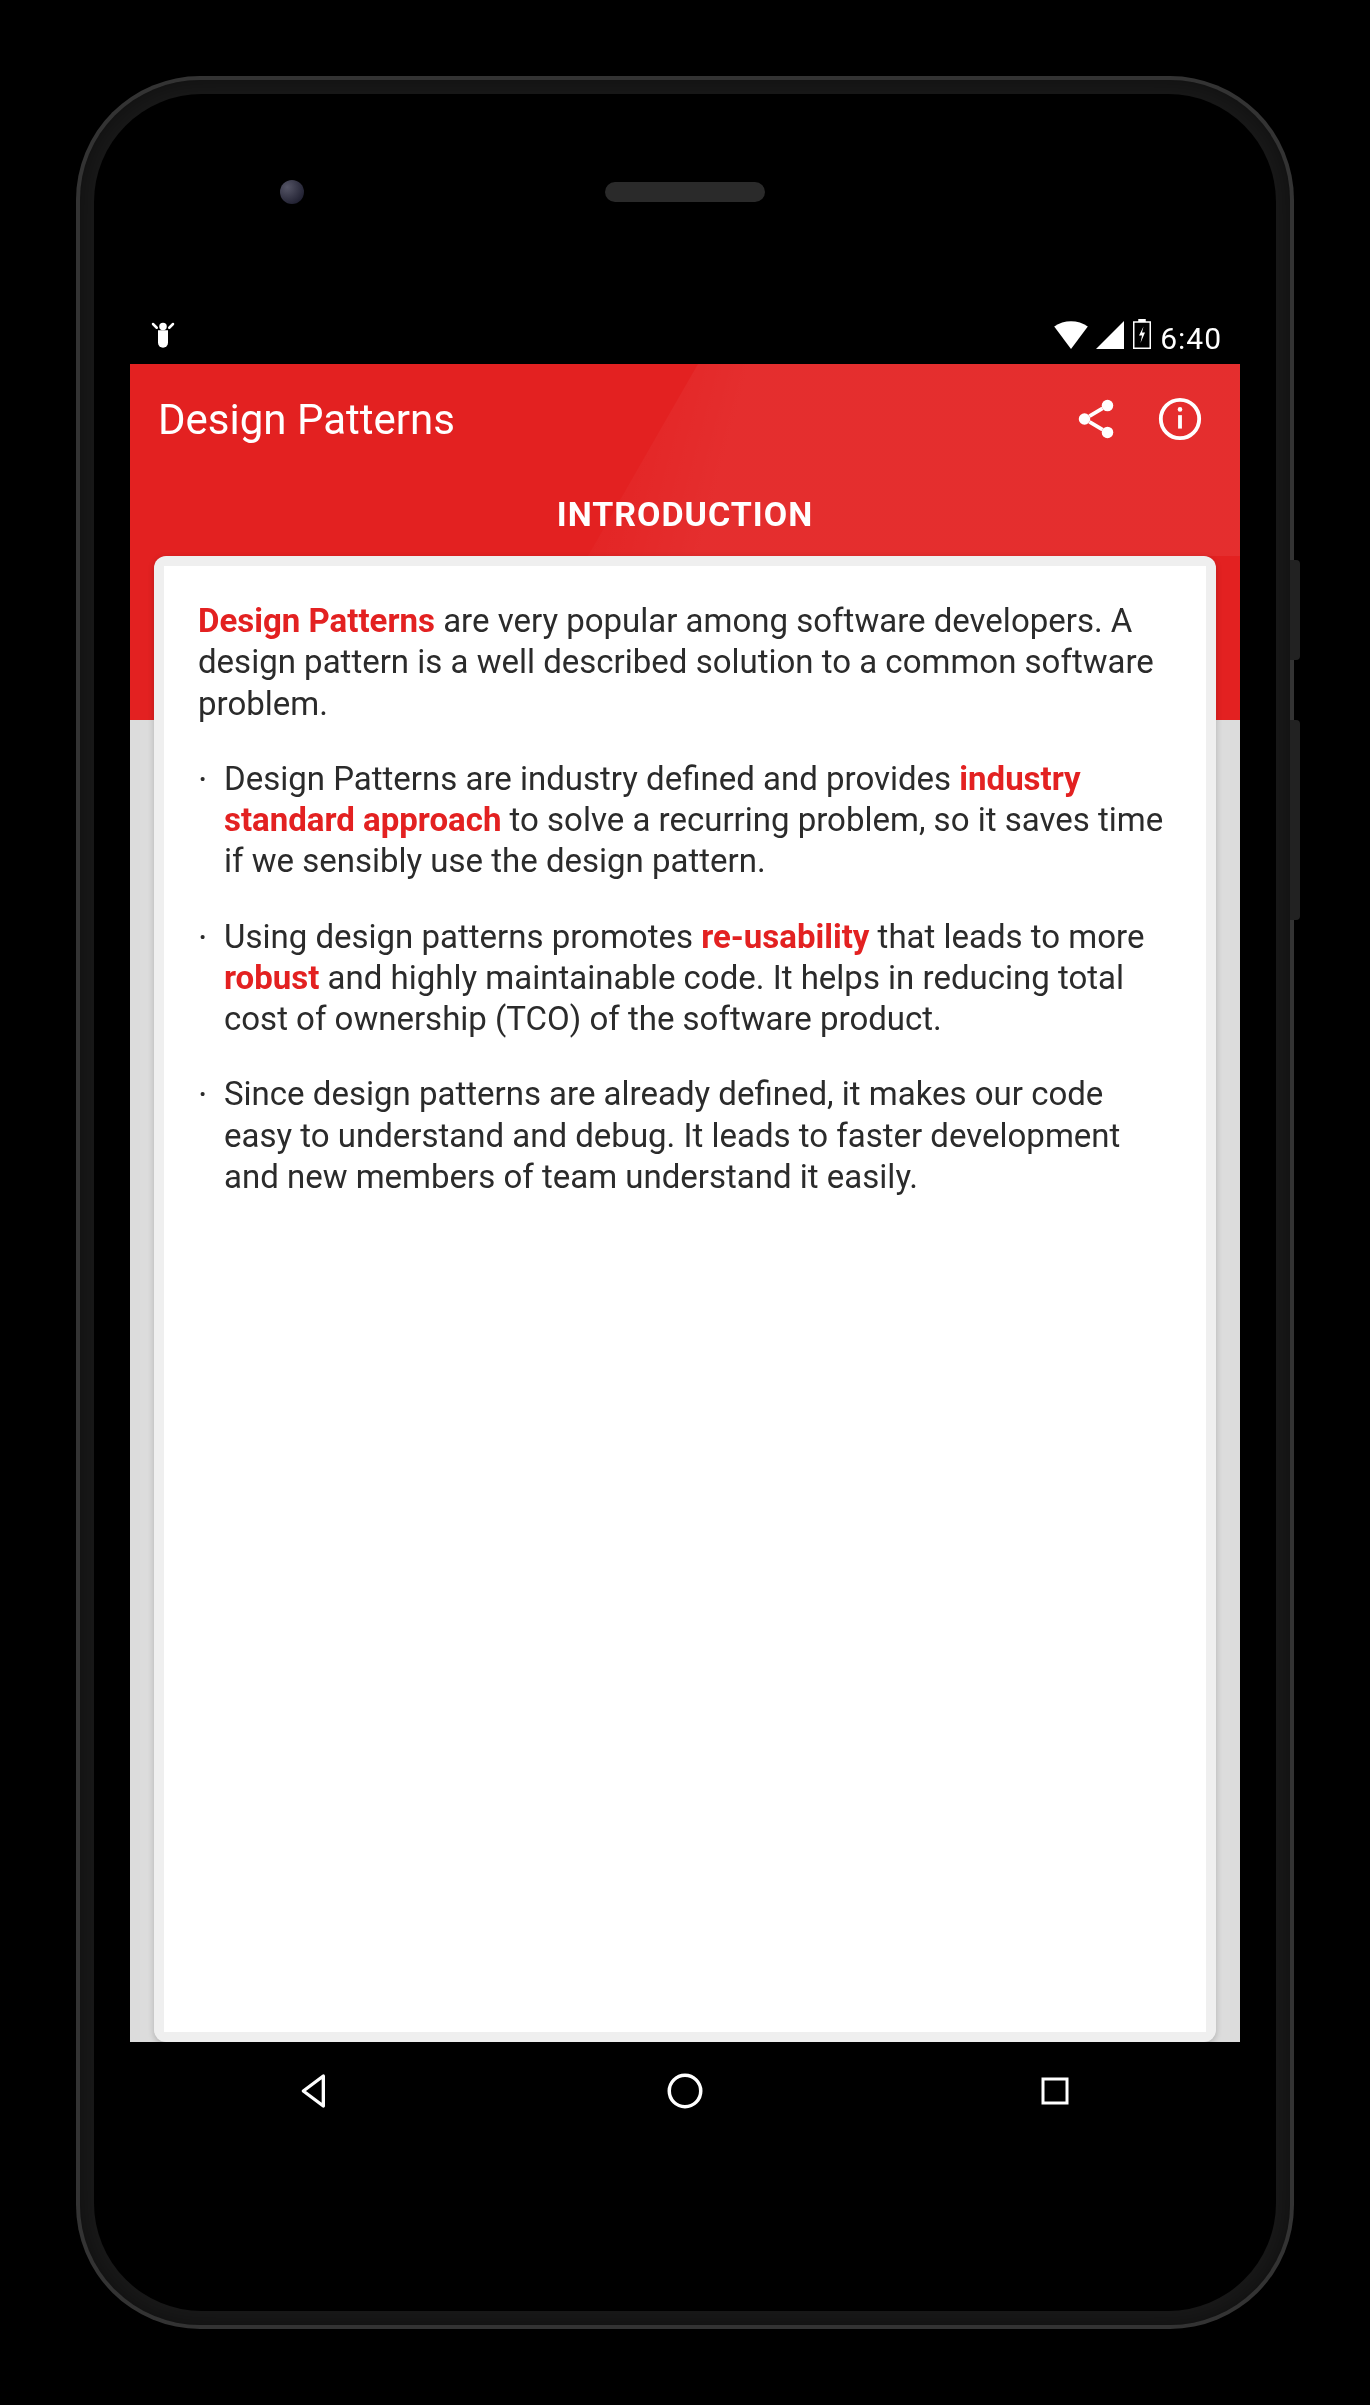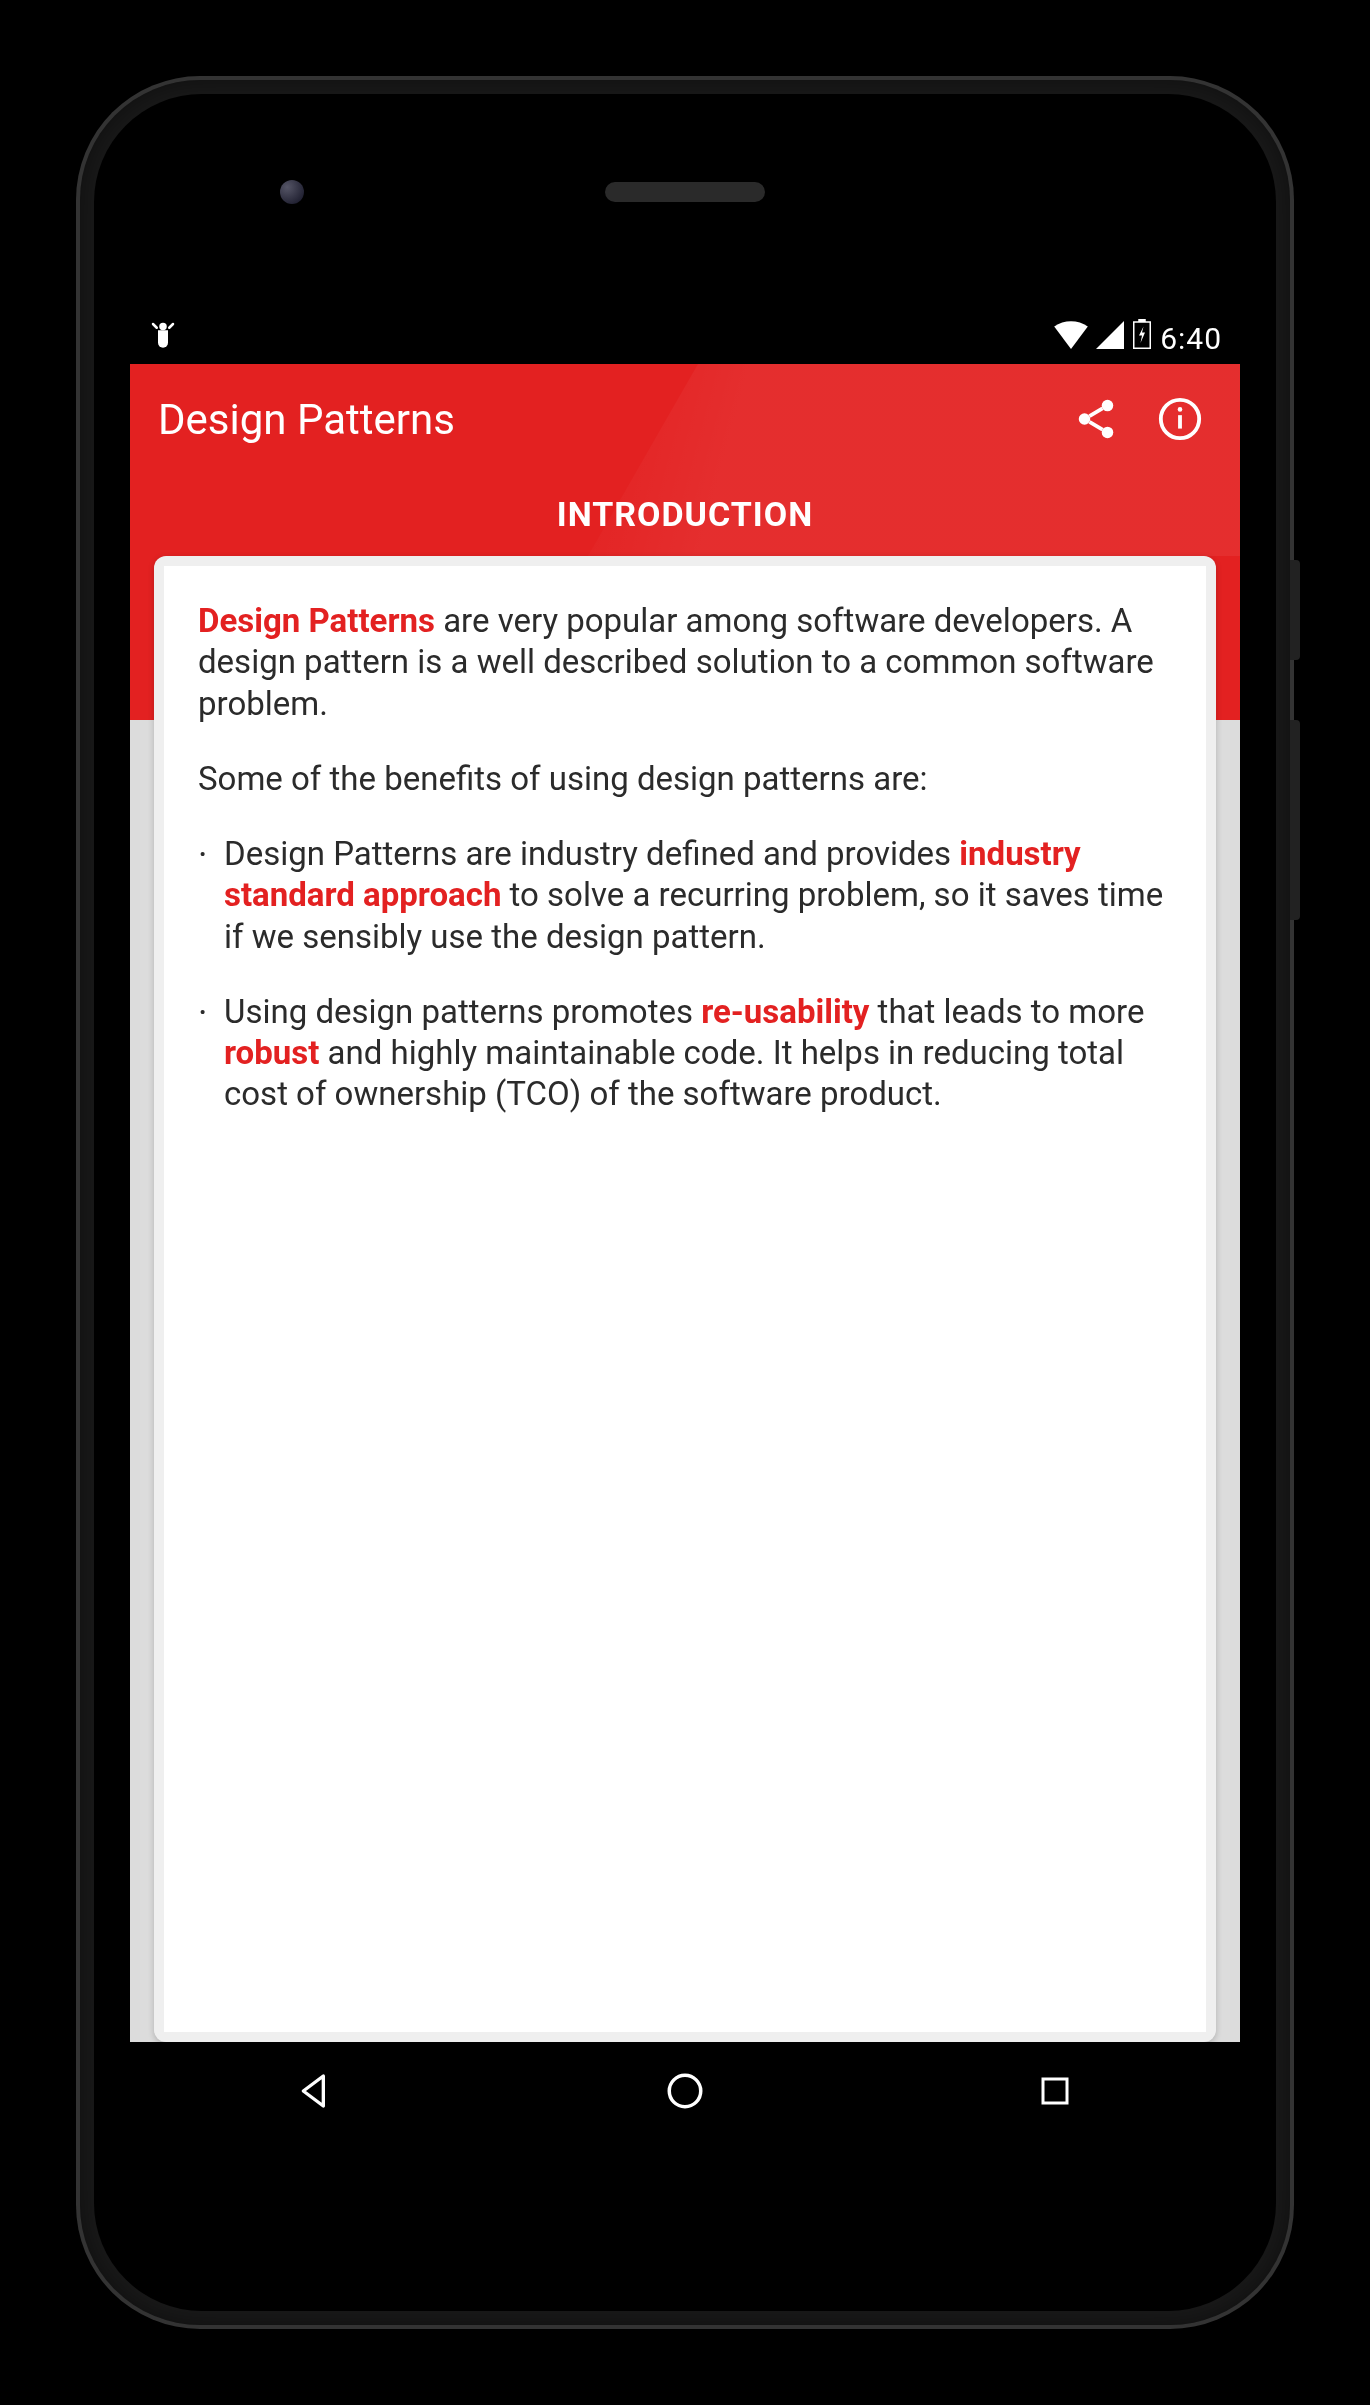--- a/index.html
+++ b/index.html
@@ -214,28 +214,28 @@
     <div class="red-strip"></div>
 
     <div class="diag-highlight"></div>
 
     <div class="content-wrap">
       <div class="card-outer">
         <div class="card">
           <p>
             <span class="hl">Design Patterns</span><span> are very popular among software developers. A design pattern is a well described solution to a common software problem.</span>
           </p>
-          <p>Some of the benefits of using design patterns are:</p>
           <ul class="bullets">
             <li>
               <span>Design Patterns are industry defined and provides </span><span class="hl">industry standard approach</span><span> to solve a recurring problem, so it saves time if we sensibly use the design pattern.</span>
             </li>
             <li>
               <span>Using design patterns promotes </span><span class="hl">re-usability</span><span> that leads to more </span><span class="hl">robust</span><span> and highly maintainable code. It helps in reducing total cost of ownership (TCO) of the software product.</span>
             </li>
+            <li>Since design patterns are already defined, it makes our code easy to understand and debug. It leads to faster development and new members of team understand it easily.</li>
           </ul>
         </div>
       </div>
     </div>
 
     <div class="navbar">
       <div class="nav-btn">
         <svg width="40" height="40" viewBox="0 0 24 24" fill="none" stroke="#fff" stroke-width="2" stroke-linejoin="round">
             <path d="M17 3 L5 12 L17 21 Z"></path>
           </svg>

